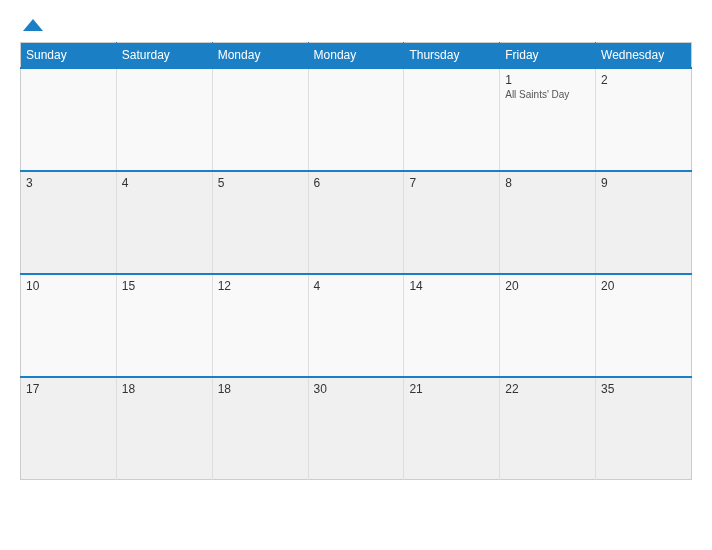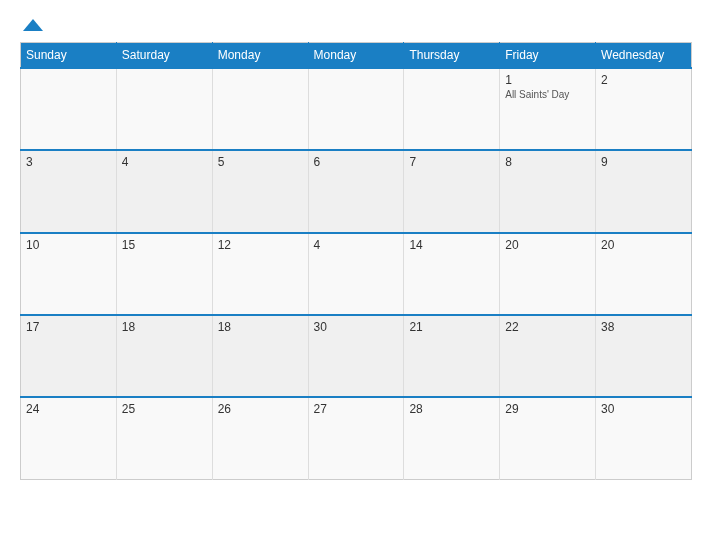--- a/index.html
+++ b/index.html
@@ -223,41 +223,18 @@
           <td>
             <span class="day-num">30</span>
           </td>
           <td>
             <span class="day-num">21</span>
           </td>
           <td>
             <span class="day-num">22</span>
           </td>
           <td>
-            <span class="day-num">38</span>
-          </td>
-        </tr>
-        <tr class="week-row">
-          <td>
-            <span class="day-num">24</span>
-          </td>
-          <td>
-            <span class="day-num">25</span>
-          </td>
-          <td>
-            <span class="day-num">26</span>
-          </td>
-          <td>
-            <span class="day-num">27</span>
-          </td>
-          <td>
-            <span class="day-num">28</span>
-          </td>
-          <td>
-            <span class="day-num">29</span>
-          </td>
-          <td>
-            <span class="day-num">30</span>
+            <span class="day-num">35</span>
           </td>
         </tr>
       </tbody>
   </table>
 </div>
 
 </body></html>

